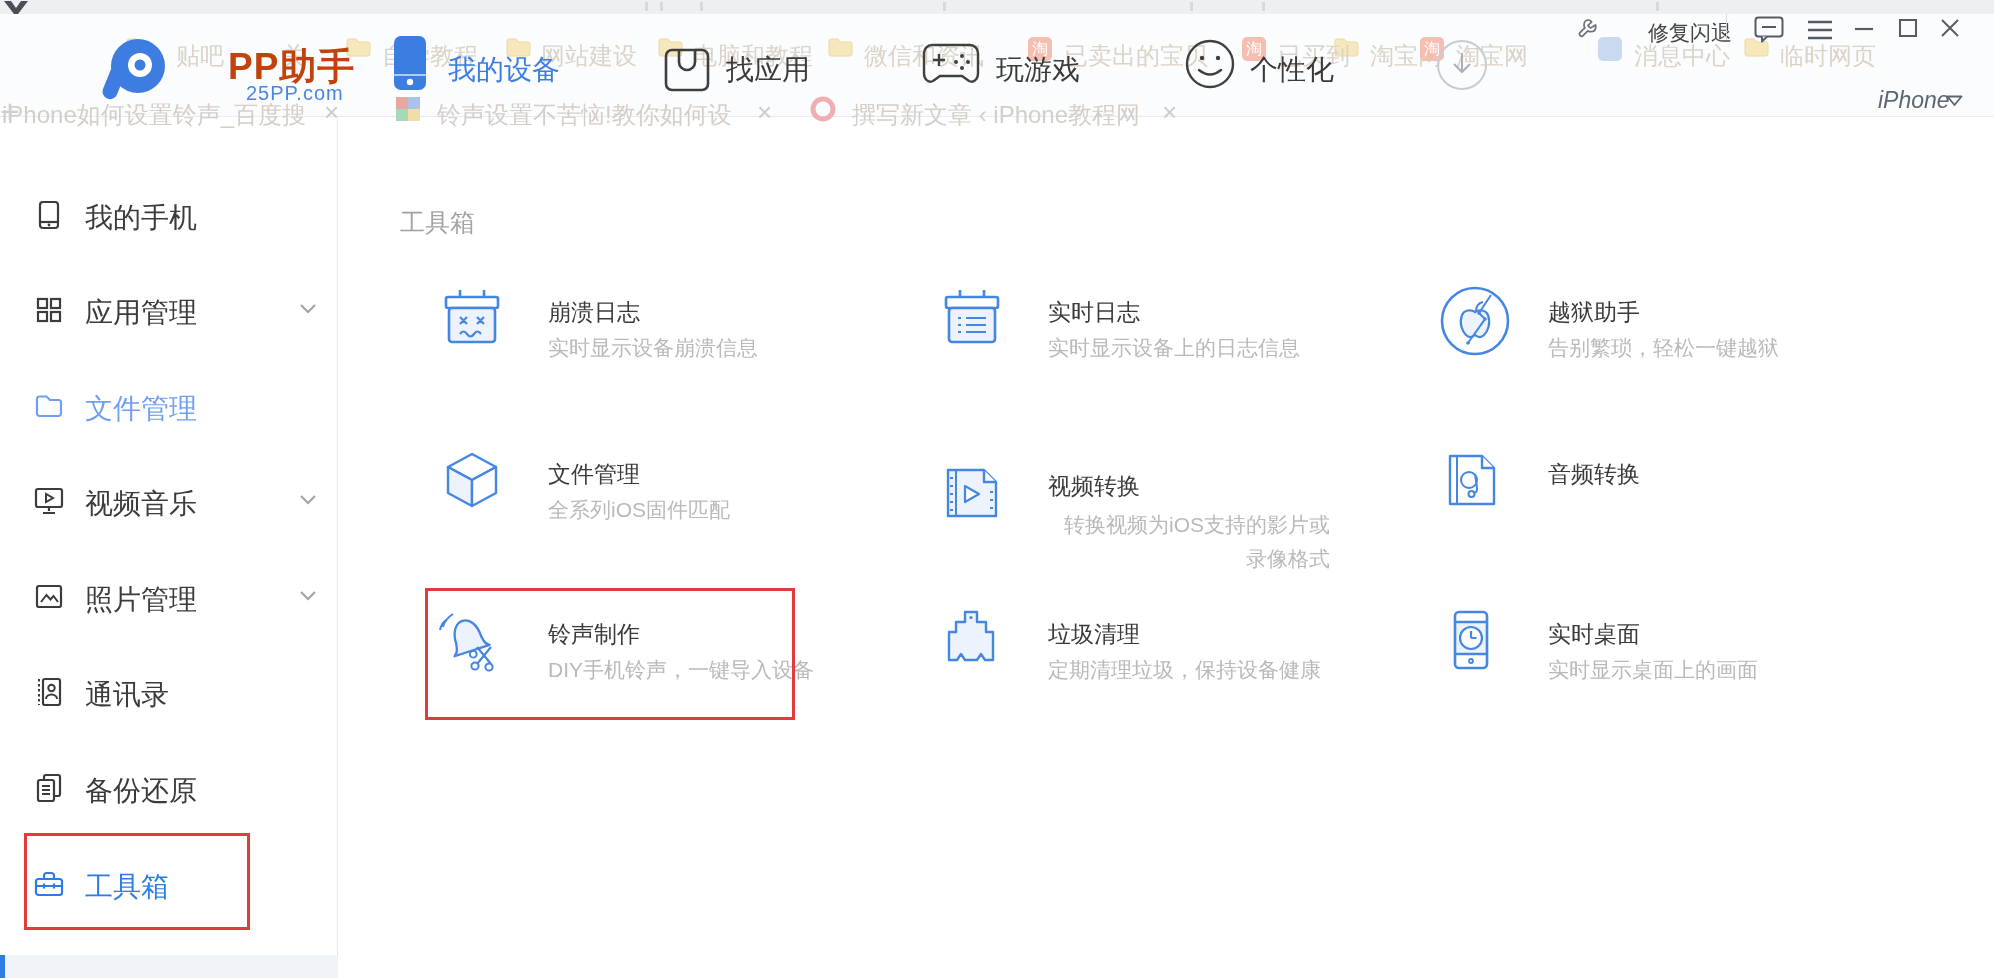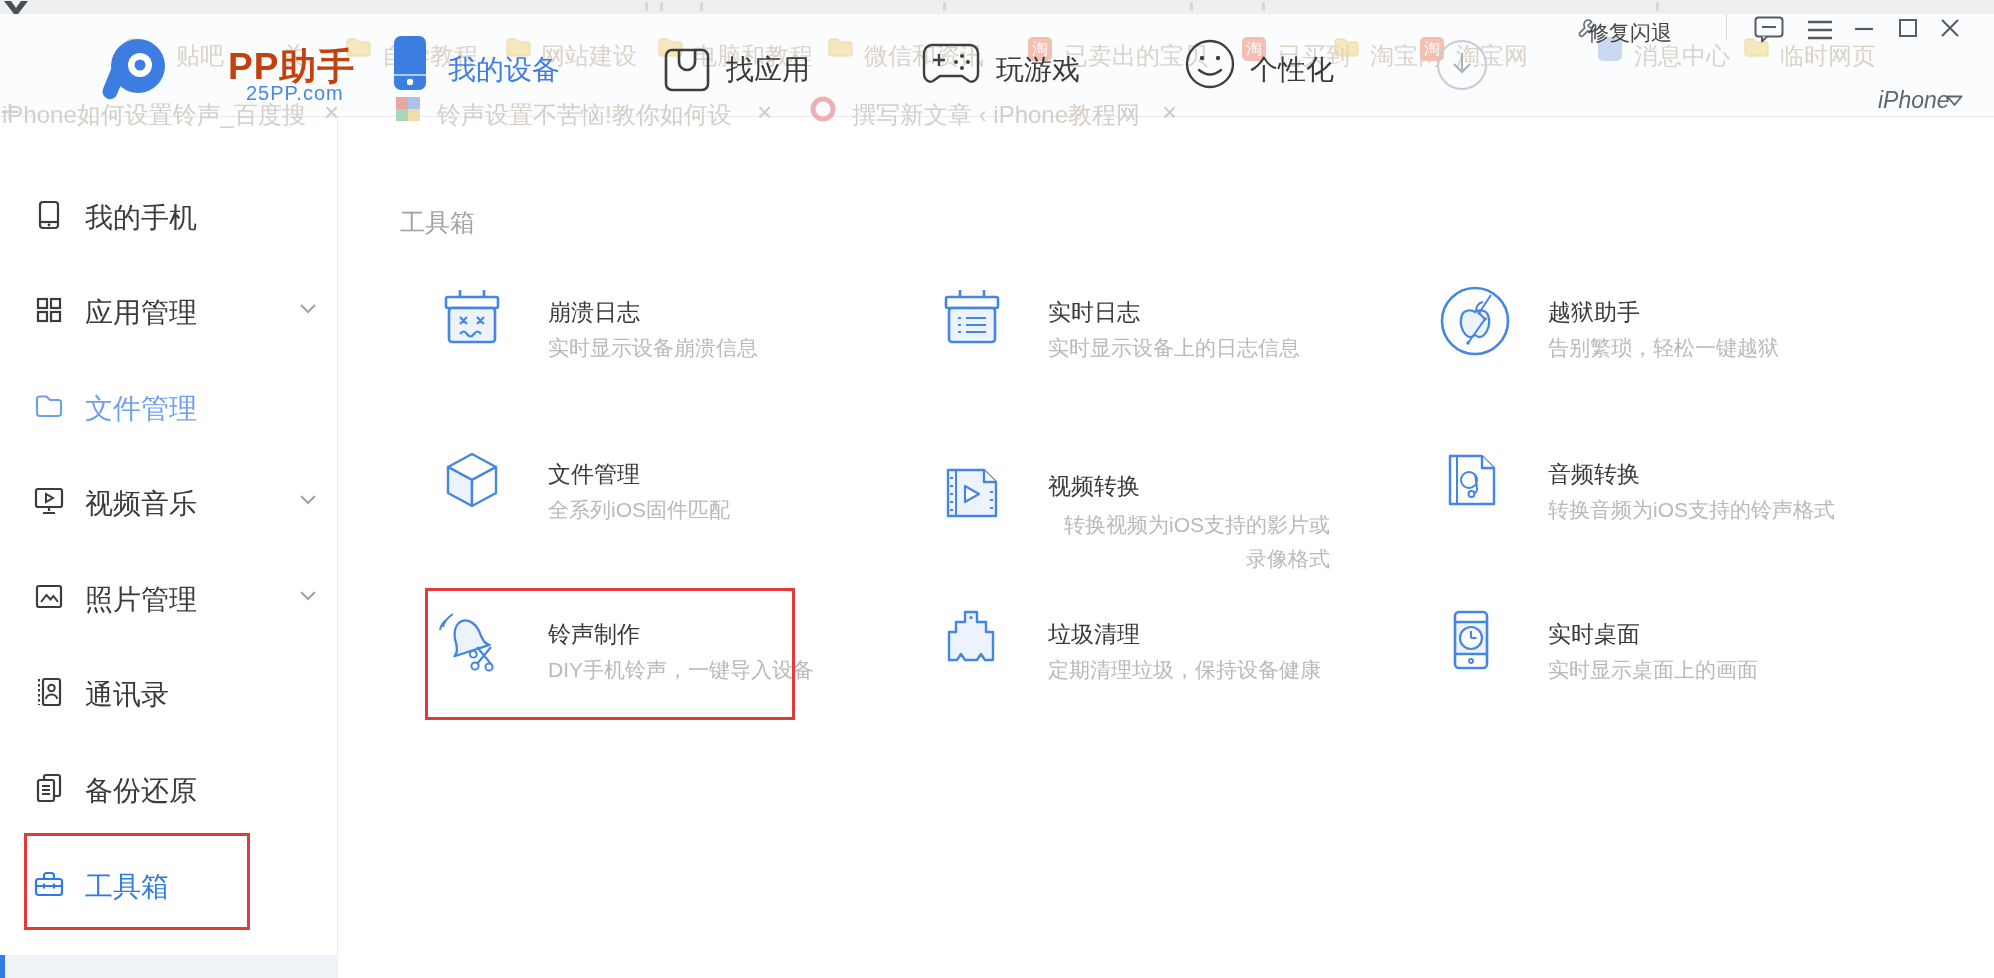--- a/index.html
+++ b/index.html
@@ -15,21 +15,21 @@
   .tabtxt{position:absolute;top:99px;font-size:24px;color:#d4cec7;white-space:nowrap;z-index:2;}
   .tabx{position:absolute;top:97px;font-size:26px;color:#cccccc;z-index:2;}
   .tabplus{position:absolute;top:92px;font-size:34px;color:#cfcfcf;z-index:2;}
   .favicon{position:absolute;top:96px;z-index:2;}
   
   .hdr{z-index:5;}
   #logo-title{position:absolute;left:228px;top:42px;font-size:37px;font-weight:bold;color:#c2410c;letter-spacing:1px;}
   #logo-sub{position:absolute;left:246px;top:82px;font-size:20px;color:#4a85e4;letter-spacing:1px;}
   .navlbl{position:absolute;top:51px;font-size:28px;color:#3a3a3a;white-space:nowrap;}
   .navlbl.active{color:#3d7de2;text-align:right;}
-  #fix-label{position:absolute;left:1588px;top:19px;font-size:21px;color:#454545;}
+  #fix-label{position:absolute;left:1648px;top:19px;font-size:21px;color:#454545;}
   #win-divider{position:absolute;left:1726px;top:14px;width:1px;height:26px;background:#d7dadd;}
   #iphone-label{position:absolute;left:1878px;top:87px;font-size:23px;color:#5d6570;font-style:italic;}
   
   #sidebar{position:absolute;left:0;top:117px;width:338px;height:861px;background:#ffffff;border-right:1px solid #e7e9eb;box-sizing:border-box;}
   .side-label{position:absolute;left:85px;font-size:28px;color:#3b3b3b;white-space:nowrap;}
   .side-label.hl{color:#6f9ff5;}
   .side-label.sel{color:#2c7ce5;}
   .side-icon{position:absolute;left:33px;}
   .chev{position:absolute;left:300px;}
   #sel-row{position:absolute;left:0;top:838px;width:338px;height:96px;background:#f0f4f9;}
@@ -337,21 +337,20 @@
       <svg width="68" height="68">
         <path d="M12,10 h32 l12,12 v36 h-44 z" fill="#ffffff" stroke="#4486e2" stroke-width="2.4" stroke-linejoin="round"></path>
         <path d="M44,10 v12 h12" fill="#ffffff" stroke="#4486e2" stroke-width="2.4" stroke-linejoin="round"></path>
         <path d="M19,10 v48" stroke="#4486e2" stroke-width="2"></path>
         <circle cx="31" cy="34" r="8" fill="none" stroke="#4486e2" stroke-width="2"></circle>
         <path d="M37,28 l2,14 c0.5,3 -1,5 -3.5,5" fill="none" stroke="#4486e2" stroke-width="2"></path>
         <circle cx="33.5" cy="48" r="3" fill="none" stroke="#4486e2" stroke-width="2"></circle>
       </svg>
     </span>
     <div class="ttl">音频转换</div>
-    <div class="tds">转换音频为iOS支持的铃声格式</div>
   </div>
 
   <div class="tool" style="left:438px;top:606px">
     <span class="ticon">
       <svg width="68" height="68">
         <path d="M8,14 q-5,4 -6,10 M15,8 q-8,5 -10,13" fill="none" stroke="#4486e2" stroke-width="2"></path>
         <g transform="rotate(-18 30 32)">
           <path d="M17,34 c0,-12 5.5,-20 13,-20 c7.5,0 13,8 13,20 l1,5 c0.6,3 2.2,5 4.5,6.2 l-37,0 c2.3,-1.2 3.9,-3.2 4.5,-6.2 z" fill="#edf3fc" stroke="#4486e2" stroke-width="2.3" stroke-linejoin="round"></path>
           <circle cx="30" cy="49" r="3.4" fill="#ffffff" stroke="#4486e2" stroke-width="2"></circle>
         </g>

